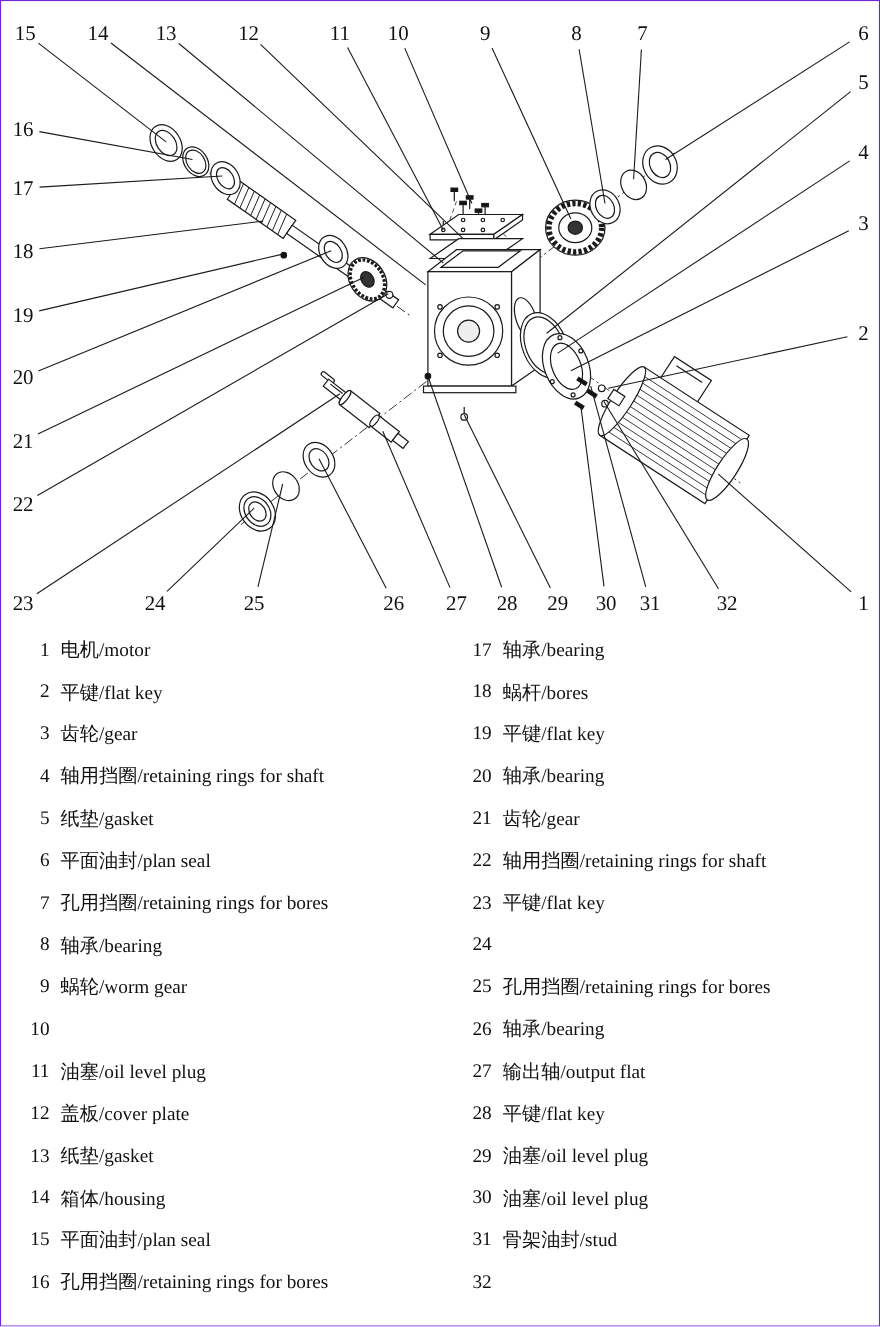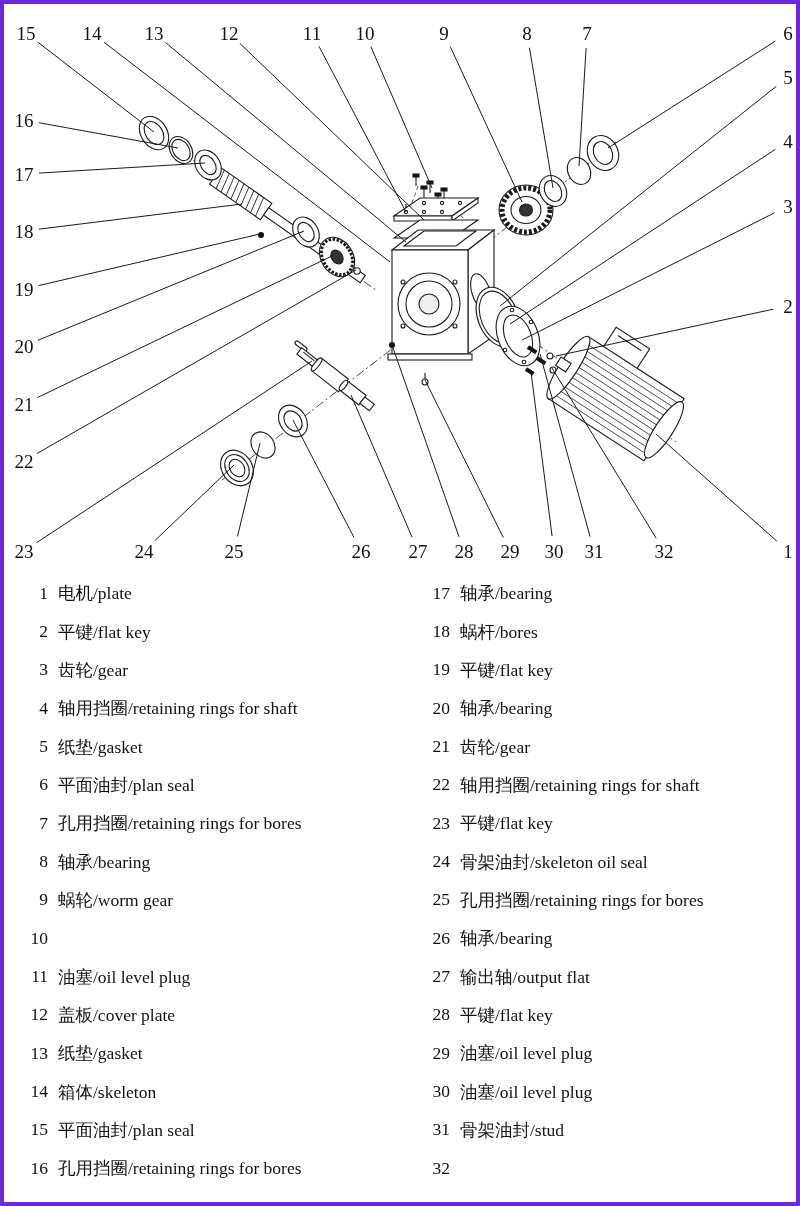--- a/index.html
+++ b/index.html
@@ -1,21 +1,21 @@
 <!DOCTYPE html>
 <html><head>
 <meta charset="utf-8">
 <style>
   html,body{margin:0;padding:0;background:#fff;}
   .page{
     position:relative;
     width:800px;height:1206px;
     background:#fff;
     box-sizing:border-box;
-    border:4px solid #6d28d9;
+    border:1px solid #6d28d9;
     font-family:"Liberation Serif","DejaVu Serif",serif;
     color:#111;
     overflow:hidden;
   }
   .diagram{position:absolute;top:0;left:0;}
   .diagram text{
     font-family:"Liberation Serif","DejaVu Serif",serif;
     font-size:19px;fill:#111;text-anchor:middle;
   }
   .diagram line.leader{stroke:#1a1a1a;stroke-width:1;}
@@ -285,21 +285,21 @@
         <text x="590" y="553.5">31</text>
         <line x1="652.1697677774868" y1="534.205959850715" x2="548" y2="364" class="leader"></line>
         <text x="660" y="553.5">32</text>
       </g>
   </svg>
 
   <div class="parts-list">
     <div class="col col-left">
         <div class="row">
           <span class="num">1</span>
-          <span class="nm">电机/plate</span>
+          <span class="nm">电机/motor</span>
         </div>
         <div class="row">
           <span class="num">2</span>
           <span class="nm">平键/flat key</span>
         </div>
         <div class="row">
           <span class="num">3</span>
           <span class="nm">齿轮/gear</span>
         </div>
         <div class="row">
@@ -336,21 +336,21 @@
         <div class="row">
           <span class="num">12</span>
           <span class="nm">盖板/cover plate</span>
         </div>
         <div class="row">
           <span class="num">13</span>
           <span class="nm">纸垫/gasket</span>
         </div>
         <div class="row">
           <span class="num">14</span>
-          <span class="nm">箱体/skeleton</span>
+          <span class="nm">箱体/housing</span>
         </div>
         <div class="row">
           <span class="num">15</span>
           <span class="nm">平面油封/plan seal</span>
         </div>
         <div class="row">
           <span class="num">16</span>
           <span class="nm">孔用挡圈/retaining rings for bores</span>
         </div>
       </div>
@@ -378,21 +378,20 @@
         <div class="row">
           <span class="num">22</span>
           <span class="nm">轴用挡圈/retaining rings for shaft</span>
         </div>
         <div class="row">
           <span class="num">23</span>
           <span class="nm">平键/flat key</span>
         </div>
         <div class="row">
           <span class="num">24</span>
-          <span class="nm">骨架油封/skeleton oil seal</span>
         </div>
         <div class="row">
           <span class="num">25</span>
           <span class="nm">孔用挡圈/retaining rings for bores</span>
         </div>
         <div class="row">
           <span class="num">26</span>
           <span class="nm">轴承/bearing</span>
         </div>
         <div class="row">

